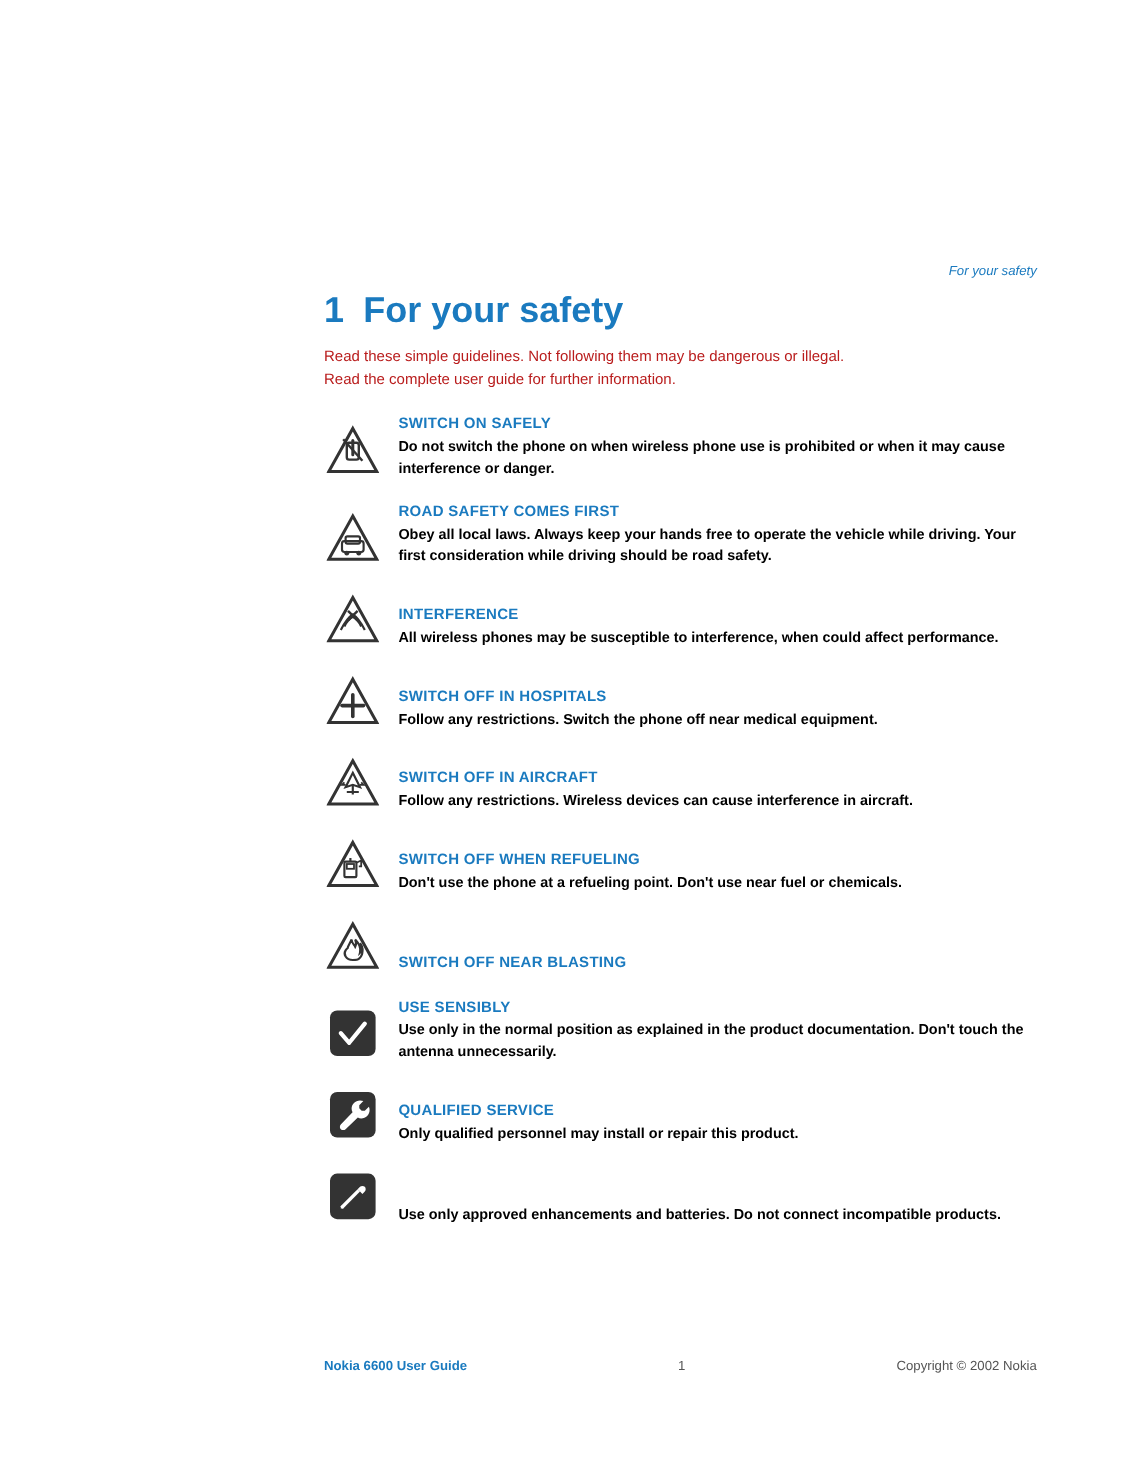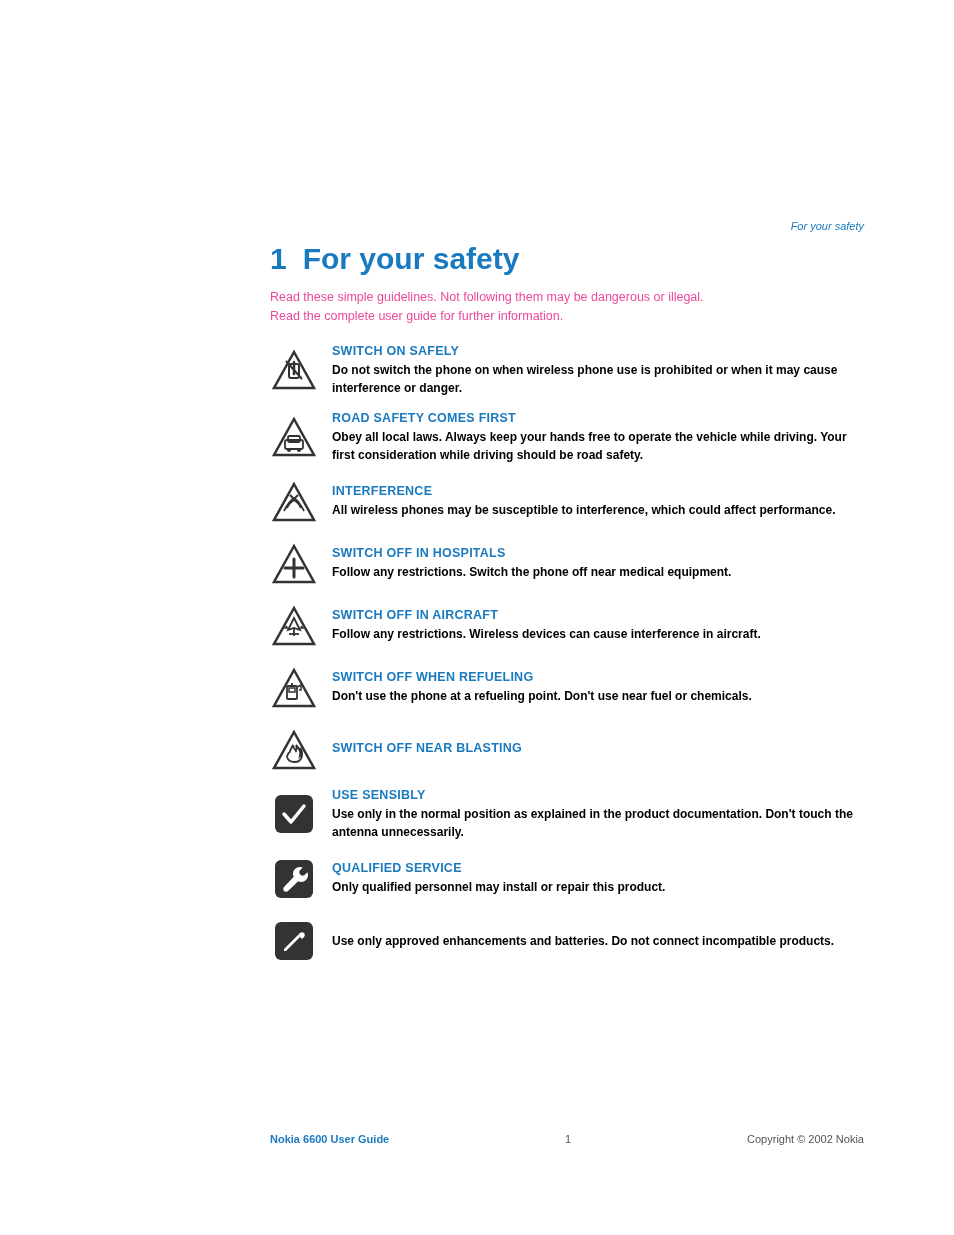--- a/index.html
+++ b/index.html
@@ -34,28 +34,29 @@
       font-size: 30px;
       font-weight: bold;
       color: #1a7abf;
       margin-bottom: 12px;
     }
     .chapter-heading .chapter-num {
       margin-right: 16px;
     }
     .intro-text {
       font-size: 12.5px;
-      color: #ec4899;
+      color: #b91c1c;
       line-height: 1.5;
       margin-bottom: 18px;
     }
     .safety-item {
       display: flex;
-      align-items: center;
+      align-items: flex-end;
       margin-bottom: 14px;
+      margin-top: 20px;
     }
     .icon-box {
       width: 48px;
       min-width: 48px;
       height: 48px;
       margin-right: 14px;
       display: flex;
       align-items: center;
       justify-content: center;
       flex-shrink: 0;
@@ -155,21 +156,21 @@
           <polygon points="22,4 42,40 2,40" fill="none" stroke="#333" stroke-width="2.5"></polygon>
 
           <path d="M15,28 Q18,22 22,20 Q26,22 29,28" fill="none" stroke="#333" stroke-width="1.8"></path>
           <path d="M12,31 Q17,21 22,18 Q27,21 32,31" fill="none" stroke="#333" stroke-width="1.8"></path>
           <line x1="18" y1="15" x2="26" y2="23" stroke="#333" stroke-width="2"></line>
           <line x1="26" y1="15" x2="18" y2="23" stroke="#333" stroke-width="2"></line>
         </svg>
       </div>
       <div class="item-text">
         <h3>INTERFERENCE</h3>
-        <p>All wireless phones may be susceptible to interference, which could affect performance.</p>
+        <p>All wireless phones may be susceptible to interference, when could affect performance.</p>
       </div>
     </div>
 
     <div class="safety-item">
       <div class="icon-box">
         <svg viewBox="0 0 44 44" xmlns="http://www.w3.org/2000/svg">
           <polygon points="22,4 42,40 2,40" fill="none" stroke="#333" stroke-width="2.5"></polygon>
 
           <line x1="22" y1="17" x2="22" y2="35" stroke="#333" stroke-width="3" stroke-linecap="round"></line>
           <line x1="13" y1="26" x2="31" y2="26" stroke="#333" stroke-width="3" stroke-linecap="round"></line>

